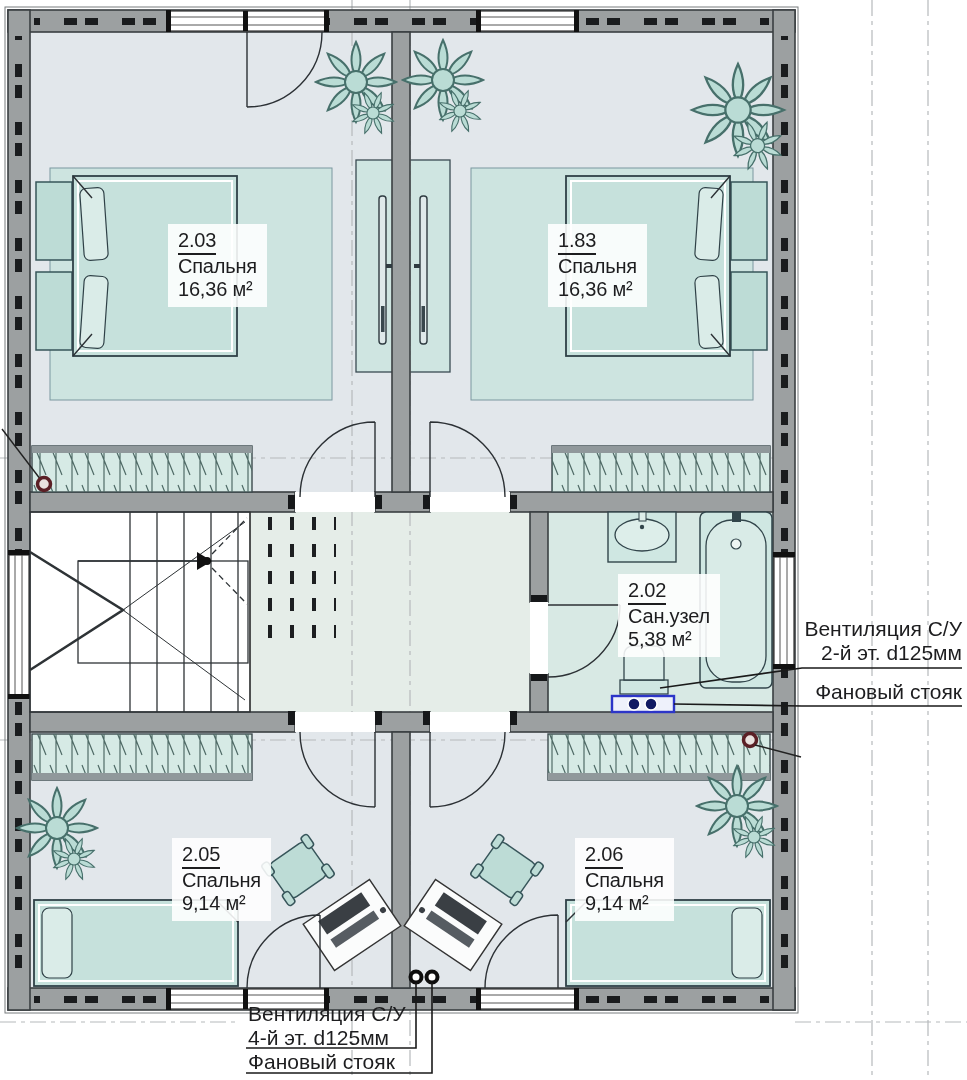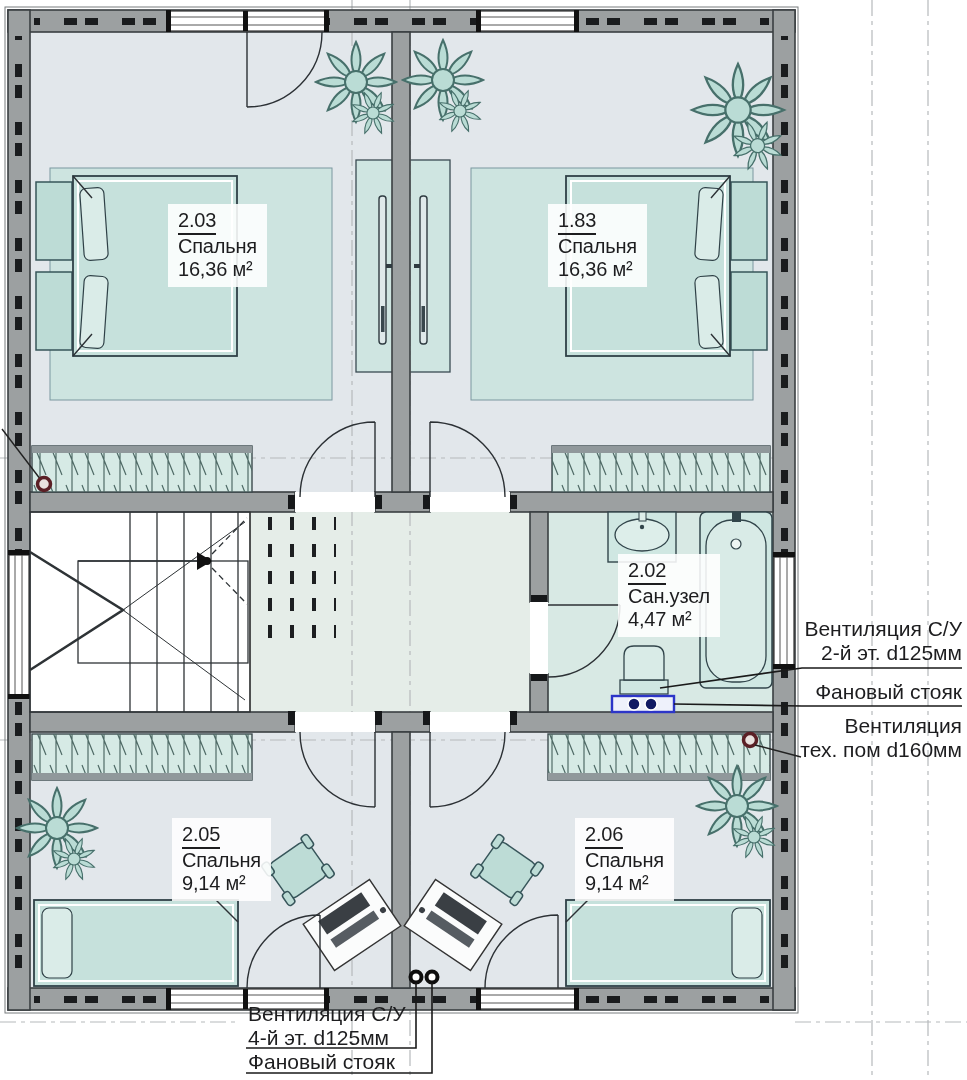--- a/index.html
+++ b/index.html
@@ -4,21 +4,21 @@
 <style>
   html,body{margin:0;padding:0;background:#ffffff;}
   #stage{position:relative;width:967px;height:1080px;background:#ffffff;overflow:hidden;
          font-family:"Liberation Sans", sans-serif;color:#1d1d1f;}
   #plan-svg{position:absolute;left:0;top:0;}
   .wall{fill:#9ca0a1;stroke:#3a3f42;stroke-width:1.6;}
   .thin{stroke:#2c3135;stroke-width:1.4;fill:none;}
   .furn{fill:#bddcd6;stroke:#37555a;stroke-width:1.5;}
   .plantG{fill:#badcd5;stroke:#47706b;stroke-width:2;}
   .lbl{position:absolute;background:rgba(255,255,255,.88);padding:5px 10px 7px;
-       font-size:20px;line-height:1.14;letter-spacing:-0.2px;z-index:5;}
+       font-size:20px;line-height:1.14;letter-spacing:-0.2px;z-index:5;margin-top:20px;}
   .lbl .num{display:inline-block;border-bottom:2px solid #1d1d1f;padding-bottom:1px;}
   .ann{position:absolute;font-size:21px;line-height:1.16;white-space:nowrap;z-index:5;}
   .ann.right{left:800px;width:162px;text-align:right;}
 </style>
 </head>
 <body>
 
 <div id="stage">
 
 <svg id="plan-svg" width="967" height="1080" viewBox="0 0 967 1080">
@@ -314,44 +314,40 @@
   <div>16,36 м²</div>
 </div>
 <div class="lbl" style="left:548px;top:204px">
   <div class="num">1.83</div>
   <div>Спальня</div>
   <div>16,36 м²</div>
 </div>
 <div class="lbl" style="left:618px;top:554px">
   <div class="num">2.02</div>
   <div>Сан.узел</div>
-  <div>4,47 м²</div>
+  <div>5,38 м²</div>
 </div>
 <div class="lbl" style="left:172px;top:818px">
   <div class="num">2.05</div>
   <div>Спальня</div>
   <div>9,14 м²</div>
 </div>
 <div class="lbl" style="left:575px;top:818px">
   <div class="num">2.06</div>
   <div>Спальня</div>
   <div>9,14 м²</div>
 </div>
 
 <div class="ann right" style="top:617px">
   <div>Вентиляция С/У</div>
   <div>2-й эт. d125мм</div>
 </div>
 <div class="ann right" style="top:680px">
   <div>Фановый стояк</div>
 </div>
-<div class="ann right" style="top:714px">
-  <div>Вентиляция</div>
-  <div>тех. пом d160мм</div>
-</div>
 
 <div class="ann" style="left:248px;top:1002px">
   <div>Вентиляция С/У</div>
   <div>4-й эт. d125мм</div>
 </div>
 <div class="ann" style="left:248px;top:1050px">
   <div>Фановый стояк</div>
 </div>
 
 </div>

